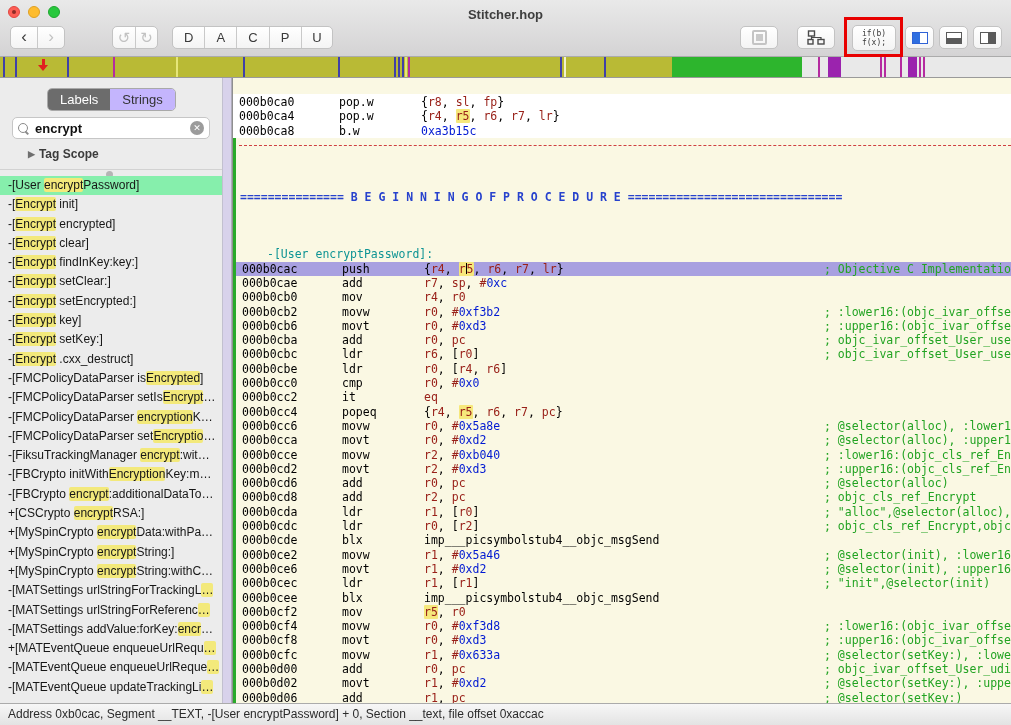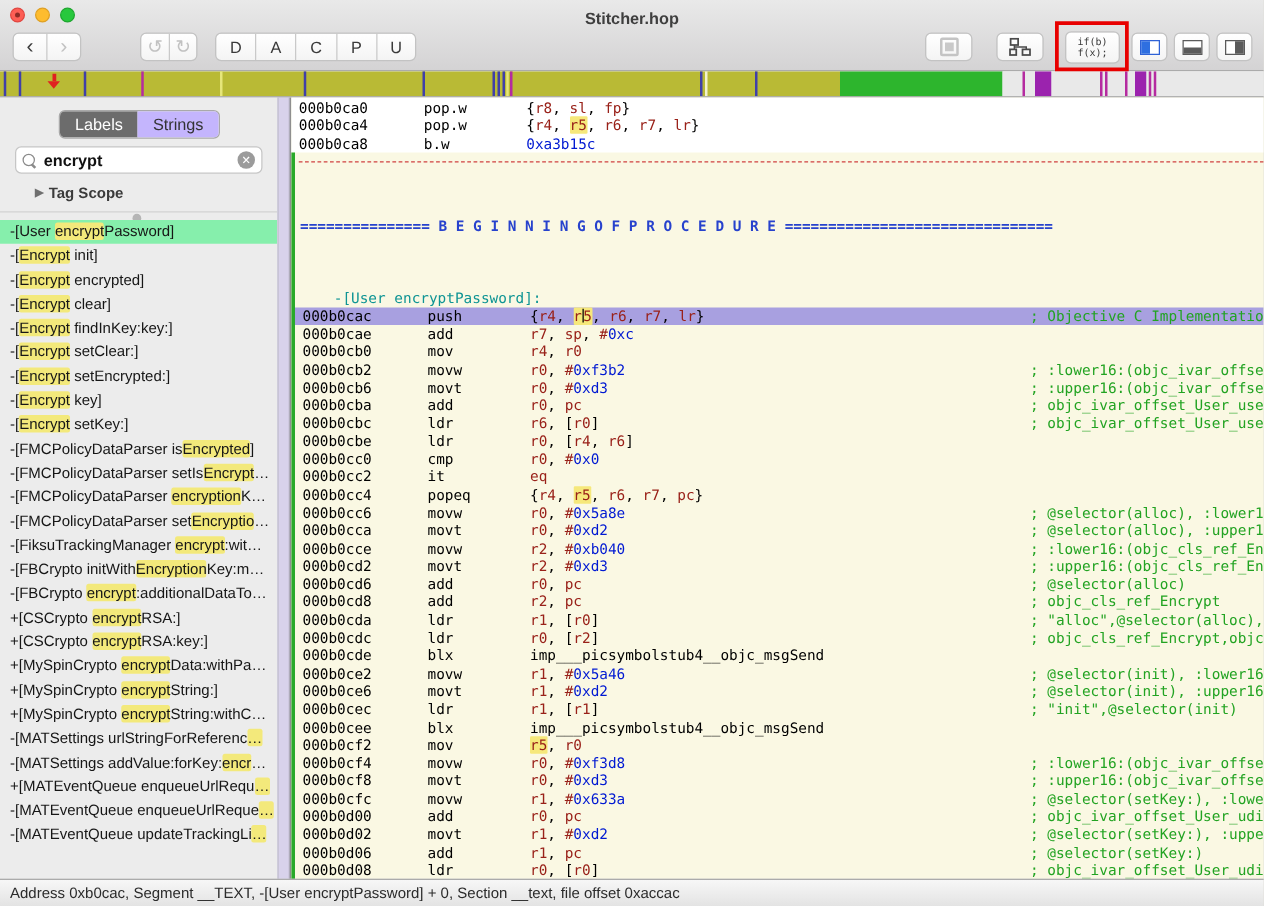--- a/index.html
+++ b/index.html
@@ -72,21 +72,21 @@
   .sb-divider .dot{position:absolute;left:106px;top:1px;width:7px;height:7px;border-radius:50%;background:#b5b5b5;}
   .sb-list{position:absolute;left:0;top:98px;width:222px;bottom:0;overflow:hidden;}
   .sb-item{height:19.3px;line-height:19.3px;font-size:12px;color:#161616;padding-left:8px;
     white-space:nowrap;overflow:hidden;}
   .sb-item.sel{background:#86efac;}
   .match{background:#f3e97b;border-radius:2px;}
 
   
   .asm{position:absolute;left:232px;top:0;width:779px;height:625px;background:#faf8e3;
     overflow:hidden;font-family:"DejaVu Sans Mono",monospace;font-size:11.5px;border-left:1px solid #8f8f8f;box-sizing:border-box;}
-  .asm-white{background:#ffffff;padding-top:1px;}
+  .asm-white{background:#ffffff;padding-top:1px;margin-top:16px;}
   .asm-proc{border-left:3px solid #29a929;position:relative;}
   .asm-row{height:14.3px;line-height:14.3px;white-space:nowrap;position:relative;}
   .asm-row.sel{background:#a8a0e0;}
   .asm-addr{display:inline-block;width:100px;padding-left:6px;color:#000;}
   .asm-mn{display:inline-block;width:82px;color:#000;}
   .asm-ops{color:#000;}
   .asm-cm{position:absolute;left:588px;top:0;color:#22a322;}
   .tk-reg{color:#992119;}
   .tk-imm{color:#0019d2;}
   .tk-hash{color:#992119;}
@@ -224,32 +224,33 @@
     <div class="sb-list">
         <div class="sb-item sel"><span>-[User </span><span class="match">encrypt</span><span>Password]</span></div>
         <div class="sb-item"><span>-[</span><span class="match">Encrypt</span><span> init]</span></div>
         <div class="sb-item"><span>-[</span><span class="match">Encrypt</span><span> encrypted]</span></div>
         <div class="sb-item"><span>-[</span><span class="match">Encrypt</span><span> clear]</span></div>
         <div class="sb-item"><span>-[</span><span class="match">Encrypt</span><span> findInKey:key:]</span></div>
         <div class="sb-item"><span>-[</span><span class="match">Encrypt</span><span> setClear:]</span></div>
         <div class="sb-item"><span>-[</span><span class="match">Encrypt</span><span> setEncrypted:]</span></div>
         <div class="sb-item"><span>-[</span><span class="match">Encrypt</span><span> key]</span></div>
         <div class="sb-item"><span>-[</span><span class="match">Encrypt</span><span> setKey:]</span></div>
+        <div class="sb-item"><span>-[</span><span class="match">Encrypt</span><span> .cxx_destruct]</span></div>
         <div class="sb-item"><span>-[FMCPolicyDataParser is</span><span class="match">Encrypted</span><span>]</span></div>
         <div class="sb-item"><span>-[FMCPolicyDataParser setIs</span><span class="match">Encrypt</span><span>…</span></div>
         <div class="sb-item"><span>-[FMCPolicyDataParser </span><span class="match">encryption</span><span>K…</span></div>
         <div class="sb-item"><span>-[FMCPolicyDataParser set</span><span class="match">Encryptio</span><span>…</span></div>
         <div class="sb-item"><span>-[FiksuTrackingManager </span><span class="match">encrypt</span><span>:wit…</span></div>
         <div class="sb-item"><span>-[FBCrypto initWith</span><span class="match">Encryption</span><span>Key:m…</span></div>
         <div class="sb-item"><span>-[FBCrypto </span><span class="match">encrypt</span><span>:additionalDataTo…</span></div>
         <div class="sb-item"><span>+[CSCrypto </span><span class="match">encrypt</span><span>RSA:]</span></div>
-        <div class="sb-item"><span>+[CSCrypto </span><span class="match">encrypt</span><span>RSA:key:]</span></div>
         <div class="sb-item"><span>+[MySpinCrypto </span><span class="match">encrypt</span><span>Data:withPa…</span></div>
         <div class="sb-item"><span>+[MySpinCrypto </span><span class="match">encrypt</span><span>String:]</span></div>
         <div class="sb-item"><span>+[MySpinCrypto </span><span class="match">encrypt</span><span>String:withC…</span></div>
+        <div class="sb-item"><span>-[MATSettings urlStringForTrackingL</span><span class="match">…</span></div>
         <div class="sb-item"><span>-[MATSettings urlStringForReferenc</span><span class="match">…</span></div>
         <div class="sb-item"><span>-[MATSettings addValue:forKey:</span><span class="match">encr</span><span>…</span></div>
         <div class="sb-item"><span>+[MATEventQueue enqueueUrlRequ</span><span class="match">…</span></div>
         <div class="sb-item"><span>-[MATEventQueue enqueueUrlReque</span><span class="match">…</span></div>
         <div class="sb-item"><span>-[MATEventQueue updateTrackingLi</span><span class="match">…</span></div>
       </div>
   </div>
 
   <div class="typecol"></div>
 

